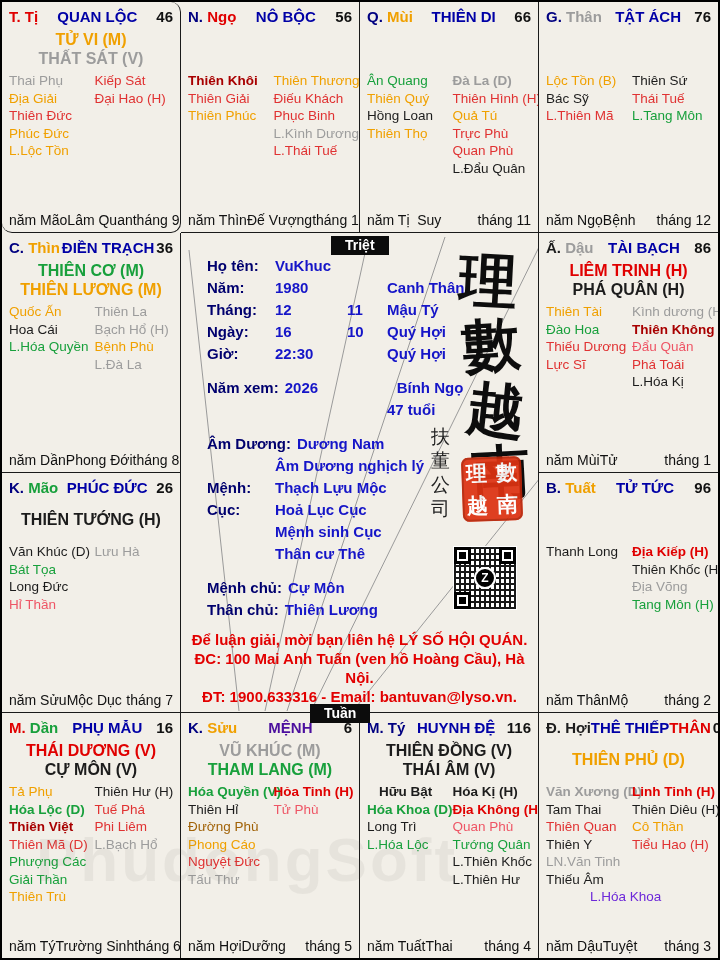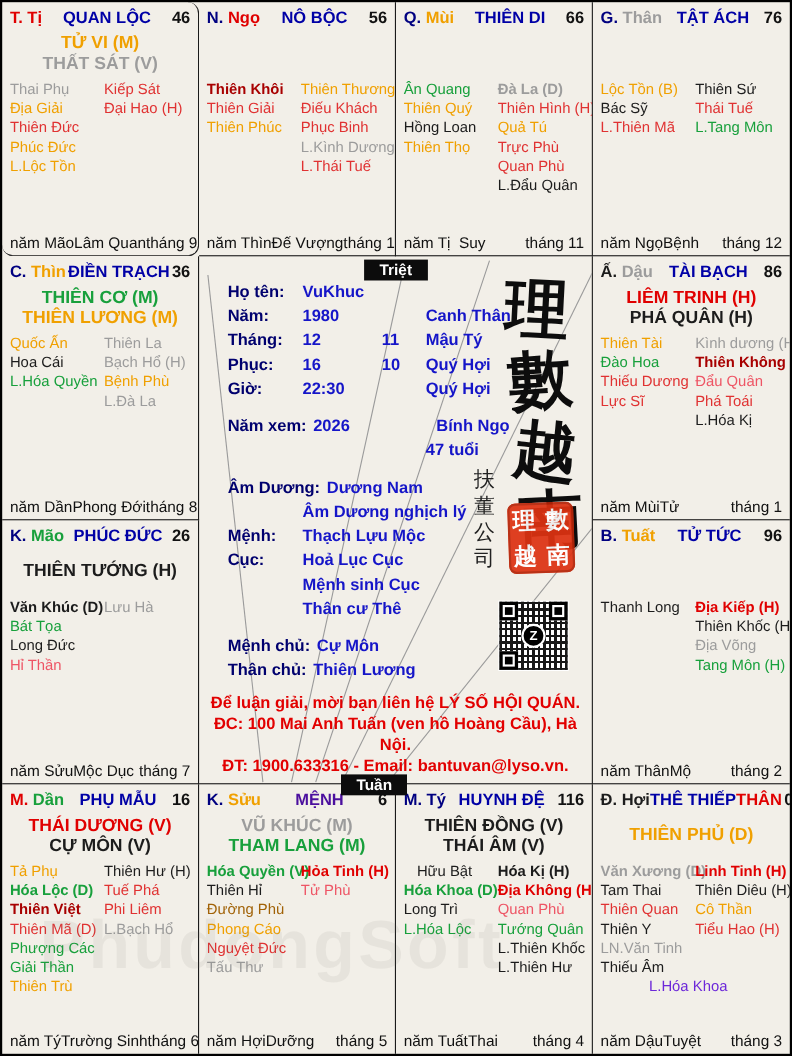--- a/index.html
+++ b/index.html
@@ -86,21 +86,21 @@
           <span class="vb"></span>
           <span class="vr">Canh Thân</span>
         </div>
         <div class="irow">
           <span class="lab">Tháng:</span>
           <span class="va">12</span>
           <span class="vb">11</span>
           <span class="vr">Mậu Tý</span>
         </div>
         <div class="irow">
-          <span class="lab">Phục:</span>
+          <span class="lab">Ngày:</span>
           <span class="va">16</span>
           <span class="vb">10</span>
           <span class="vr">Quý Hợi</span>
         </div>
         <div class="irow">
           <span class="lab">Giờ:</span>
           <span class="va">22:30</span>
           <span class="vb"></span>
           <span class="vr">Quý Hợi</span>
         </div>
@@ -377,21 +377,21 @@
       <div class="cell-head">
         <span class="sb"><span style="color: rgb(0, 0, 128);">K.</span><span style="color: rgb(24, 160, 60);">&nbsp;Mão</span></span>
         <span class="palace">PHÚC ĐỨC</span>
         <span class="num">26</span>
       </div>
       <div class="mains">
         <div style="color: rgb(28, 28, 28);">THIÊN TƯỚNG (H)</div>
       </div>
       <div class="stars">
         <div class="scol">
-          <div style="color: rgb(28, 28, 28); font-weight: bold;">Văn Khúc (D)</div>
+          <div style="color: rgb(28, 28, 28); font-weight: normal;">Văn Khúc (D)</div>
           <div style="color: rgb(24, 160, 60);">Bát Tọa</div>
           <div style="color: rgb(28, 28, 28);">Long Đức</div>
           <div style="color: rgb(238, 85, 101);">Hỉ Thần</div>
         </div>
         <div class="scol">
           <div style="color: rgb(156, 156, 156);">Lưu Hà</div>
         </div>
       </div>
       <div class="cell-foot">
         <span class="yr">năm Sửu</span>
@@ -491,21 +491,21 @@
         <span class="sb"><span style="color: rgb(0, 0, 128);">M.</span><span style="color: rgb(0, 0, 128);">&nbsp;Tý</span></span>
         <span class="palace">HUYNH ĐỆ</span>
         <span class="num">116</span>
       </div>
       <div class="mains">
         <div style="color: rgb(28, 28, 28);">THIÊN ĐỒNG (V)</div>
         <div style="color: rgb(28, 28, 28);">THÁI ÂM (V)</div>
       </div>
       <div class="stars">
         <div class="scol">
-          <div style="color: rgb(28, 28, 28); font-weight: normal; padding-left: 12px;">Hữu Bật</div>
+          <div style="color: rgb(28, 28, 28); font-weight: bold; padding-left: 12px;">Hữu Bật</div>
           <div style="color: rgb(24, 160, 60); font-weight: bold;">Hóa Khoa (D)</div>
           <div style="color: rgb(28, 28, 28);">Long Trì</div>
           <div style="color: rgb(24, 160, 60);">L.Hóa Lộc</div>
         </div>
         <div class="scol">
           <div style="color: rgb(28, 28, 28); font-weight: bold;">Hóa Kị (H)</div>
           <div style="color: rgb(224, 0, 0); font-weight: bold;">Địa Không (H)</div>
           <div style="color: rgb(238, 85, 101);">Quan Phù</div>
           <div style="color: rgb(24, 160, 60);">Tướng Quân</div>
           <div style="color: rgb(28, 28, 28);">L.Thiên Khốc</div>

